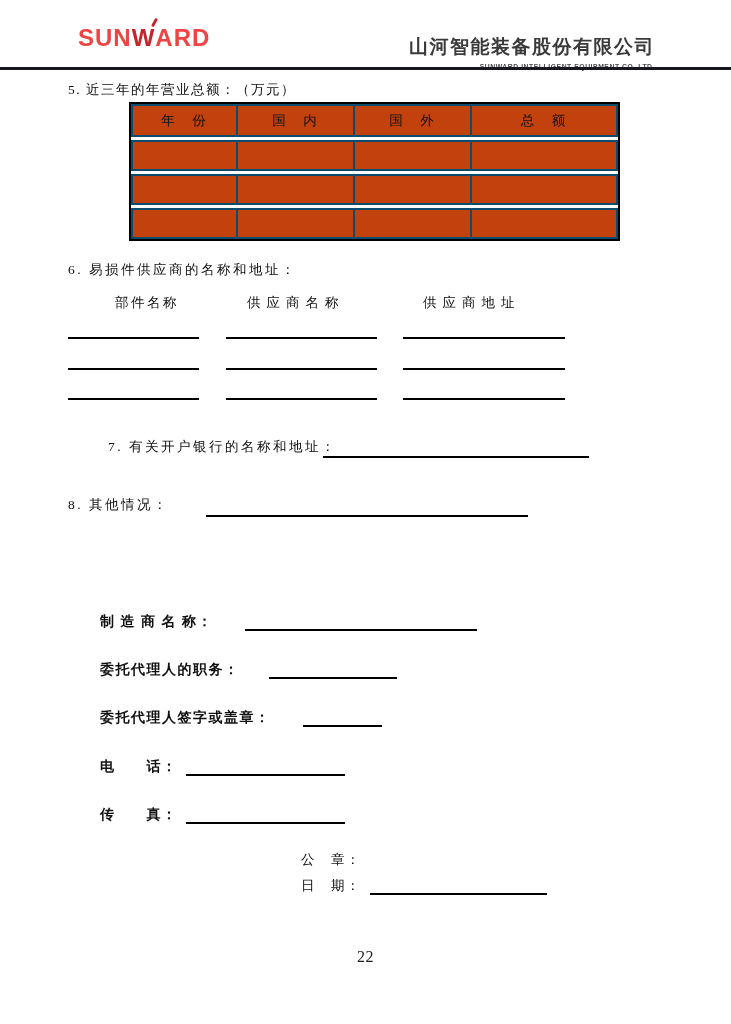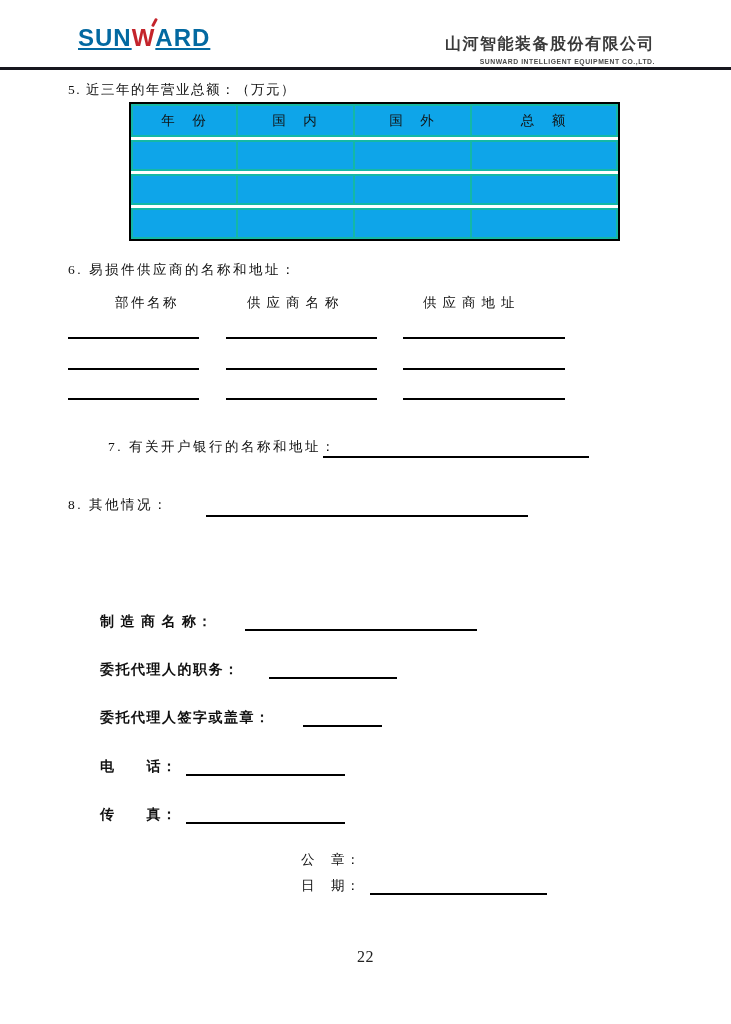--- a/index.html
+++ b/index.html
@@ -5,41 +5,41 @@
   html,body{margin:0;padding:0;background:#ffffff;}
   .page{
     position:relative;width:731px;height:1024px;background:#ffffff;
     font-family:"Liberation Serif","DejaVu Serif",serif;color:#111;
     overflow:hidden;
   }
   
   .logo{position:absolute;left:78px;top:26px;
     font-family:"Liberation Sans","DejaVu Sans",sans-serif;
     font-weight:bold;font-size:24px;letter-spacing:1px;line-height:1;}
-  .logo .blue{color:#0369a1;text-decoration:underline;}
+  .logo .blue{color:#ef4444;}
   .logo .red{color:#c4242b;}
   .w-wrap{position:relative;display:inline-block;}
   .accent{position:absolute;top:-8px;right:-1px;width:3px;height:9px;
     background:#c4242b;transform:rotate(28deg);border-radius:1px;}
   .company{position:absolute;right:76px;top:34px;text-align:right;
     font-family:"Liberation Sans","DejaVu Sans",sans-serif;}
-  .company-cn{font-size:16px;font-weight:bold;color:#3a3a3a;letter-spacing:1.5px;}
+  .company-cn{font-size:19px;font-weight:bold;color:#3a3a3a;letter-spacing:1.5px;}
   .company-en{font-size:6.8px;font-weight:bold;color:#4a4a4a;letter-spacing:0.55px;margin-top:3px;}
   .header-rule{position:absolute;left:0;top:67px;width:731px;height:3px;background:#17171f;}
 
   
   .t{position:absolute;font-size:13.5px;letter-spacing:1.5px;white-space:nowrap;}
   .ls2{letter-spacing:2.5px;}
   .ls6{letter-spacing:6px;}
   .uline{position:absolute;height:2px;background:#000;}
 
   
   .tbl-wrap{position:absolute;left:129px;top:102px;width:487px;border:2px solid #000;}
   table.rev{width:100%;border-collapse:separate;border-spacing:0 3px;margin:-3px 0;}
-  table.rev th,table.rev td{border:2px solid #14b8a6;background:#0ea5e9;}
+  table.rev th,table.rev td{border:2px solid #0c4a6e;background:#c2410c;}
   table.rev th+th,table.rev td+td{border-left:none;}
   table.rev th{height:27px;font-weight:normal;font-size:13.5px;letter-spacing:2px;text-align:center;}
   table.rev td{height:25px;}
   .c1{width:22%;} .c2{width:24%;} .c3{width:24%;} .c4{width:30%;}
 
   
   .b-r1{top:337px;} .b-r2{top:368px;} .b-r3{top:398px;}
   .b-c1{left:68px;width:131px;} .b-c2{left:226px;width:151px;} .b-c3{left:403px;width:162px;}
 
   

